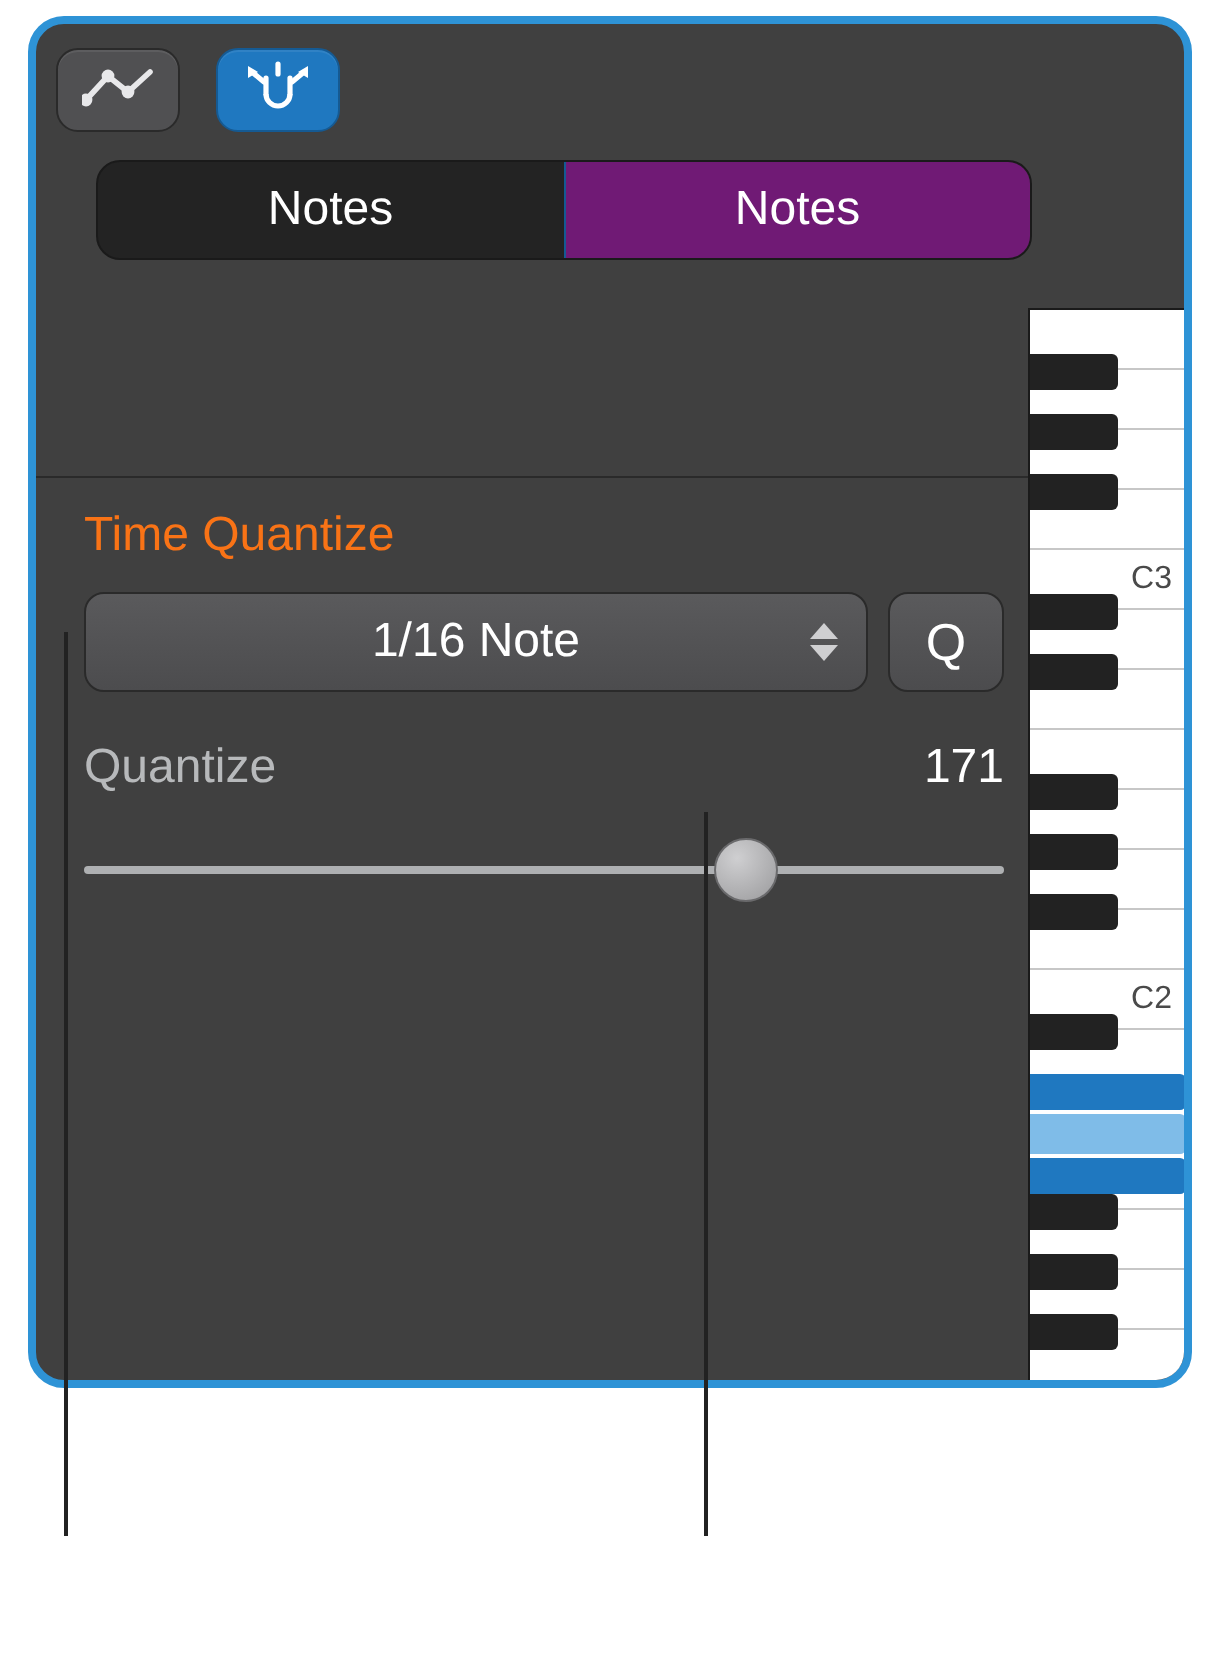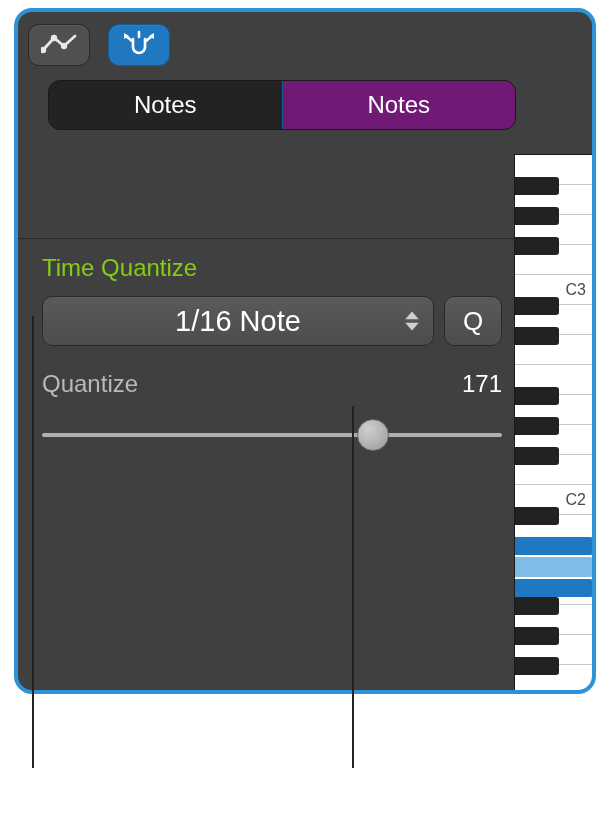--- a/index.html
+++ b/index.html
@@ -101,40 +101,40 @@
 
   
   .controls {
     position: absolute;
     left: 24px;
     top: 242px;
     width: 460px;
   }
   .label-txt {
     font-size: 24px;
-    color: #84cc16;
+    color: #f97316;
     margin-bottom: 14px;
   }
 
   .row-quant {
     display: flex;
     gap: 10px;
     align-items: center;
   }
   .popup {
     flex: 1;
     height: 50px;
     background: linear-gradient(#5a5a5c,#4c4c4e);
     border: 1px solid #2a2a2a;
     border-radius: 10px;
     display: flex;
     align-items: center;
     justify-content: center;
     color: #fff;
-    font-size: 29px;
+    font-size: 24px;
     position: relative;
   }
   .popup .caret {
     position: absolute;
     right: 14px;
     top: 50%;
     transform: translateY(-50%);
     display: flex;
     flex-direction: column;
     gap: 3px;

